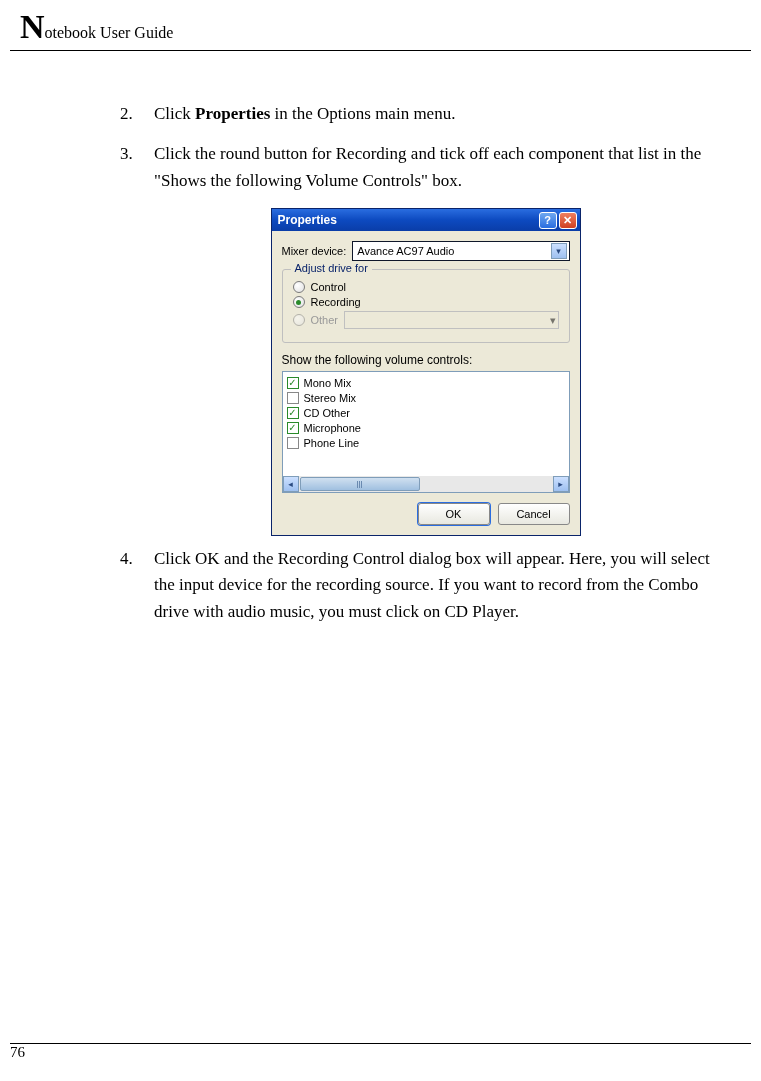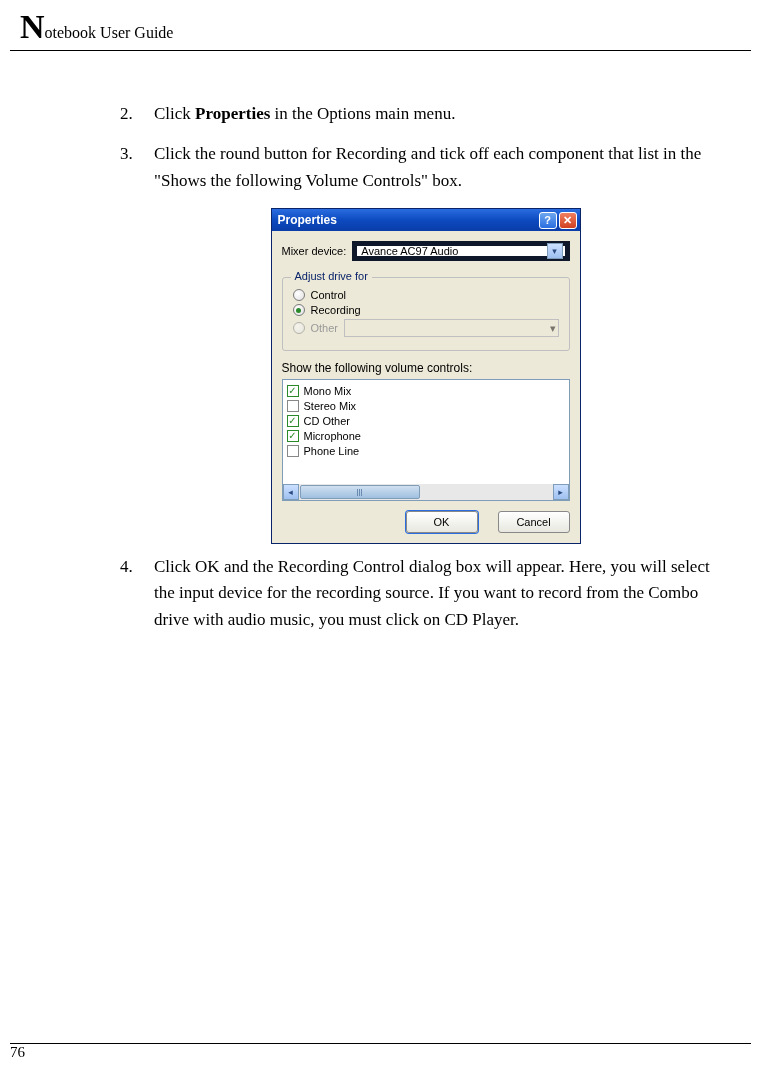--- a/index.html
+++ b/index.html
@@ -87,26 +87,26 @@
     border-radius: 3px;
     display: flex;
     align-items: center;
     justify-content: center;
     font-size: 11px;
     font-weight: bold;
   }
   .tb-help { background: linear-gradient(#6ea8f0,#2a6de0); color:#fff; }
   .tb-close { background: linear-gradient(#f08060,#d04020); color:#fff; }
   .dlg-body { padding: 10px; }
-  .row { display: flex; align-items: center; margin-bottom: 16px; }
+  .row { display: flex; align-items: center; margin-bottom: 8px; }
   .row label.lbl { margin-right: 6px; }
   .select {
     flex: 1;
     height: 20px;
-    border: 5px solid #0f172a;
+    border: 1px solid #0f172a;
     background: #fff;
     display: flex;
     align-items: center;
     padding: 0 2px 0 4px;
     font-size: 11px;
   }
   .select .dd-btn {
     width: 16px; height: 16px;
     background: linear-gradient(#cce0ff,#9ec0f0);
     border: 1px solid #7f9db9;
@@ -175,21 +175,21 @@
     border:1px solid #7f9db9;display:flex;align-items:center;justify-content:center;
     font-size:9px;color:#2a4a80;
   }
   .hs-thumb {
     width:120px;height:14px;background:linear-gradient(#d0e0f0,#a0c0e0);
     border:1px solid #7f9db9;border-radius:2px;margin-left:1px;
     display:flex;align-items:center;justify-content:center;gap:1px;
   }
   .hs-thumb span{width:1px;height:7px;background:#6a8ab0;}
   .dlg-buttons {
-    display:flex;justify-content:flex-end;gap:20px;margin-top:10px;
+    display:flex;justify-content:flex-end;gap:8px;margin-top:10px;
   }
   .btn {
     width:72px;height:22px;border:1px solid #888;border-radius:3px;
     background:linear-gradient(#fff,#e8e8e0);
     font-family:Tahoma,Arial,sans-serif;font-size:11px;
     display:flex;align-items:center;justify-content:center;
   }
   .btn.default { box-shadow:0 0 0 1px #2a6de0; }
   .disabled-text { color:#999; }
 </style>

